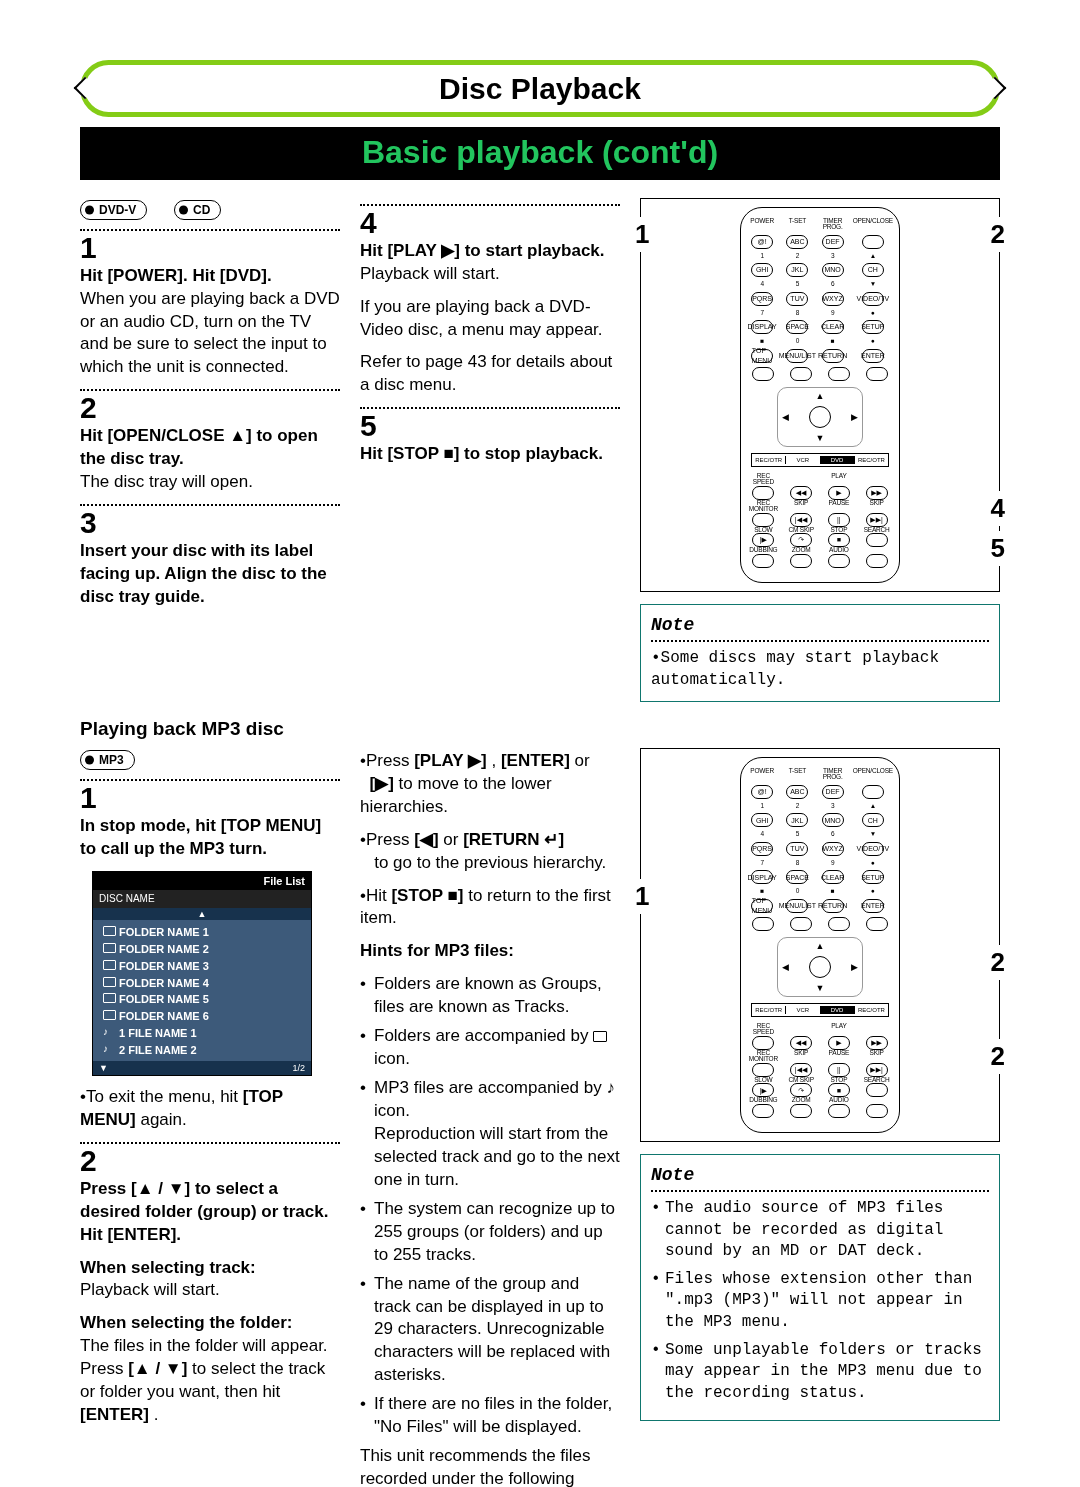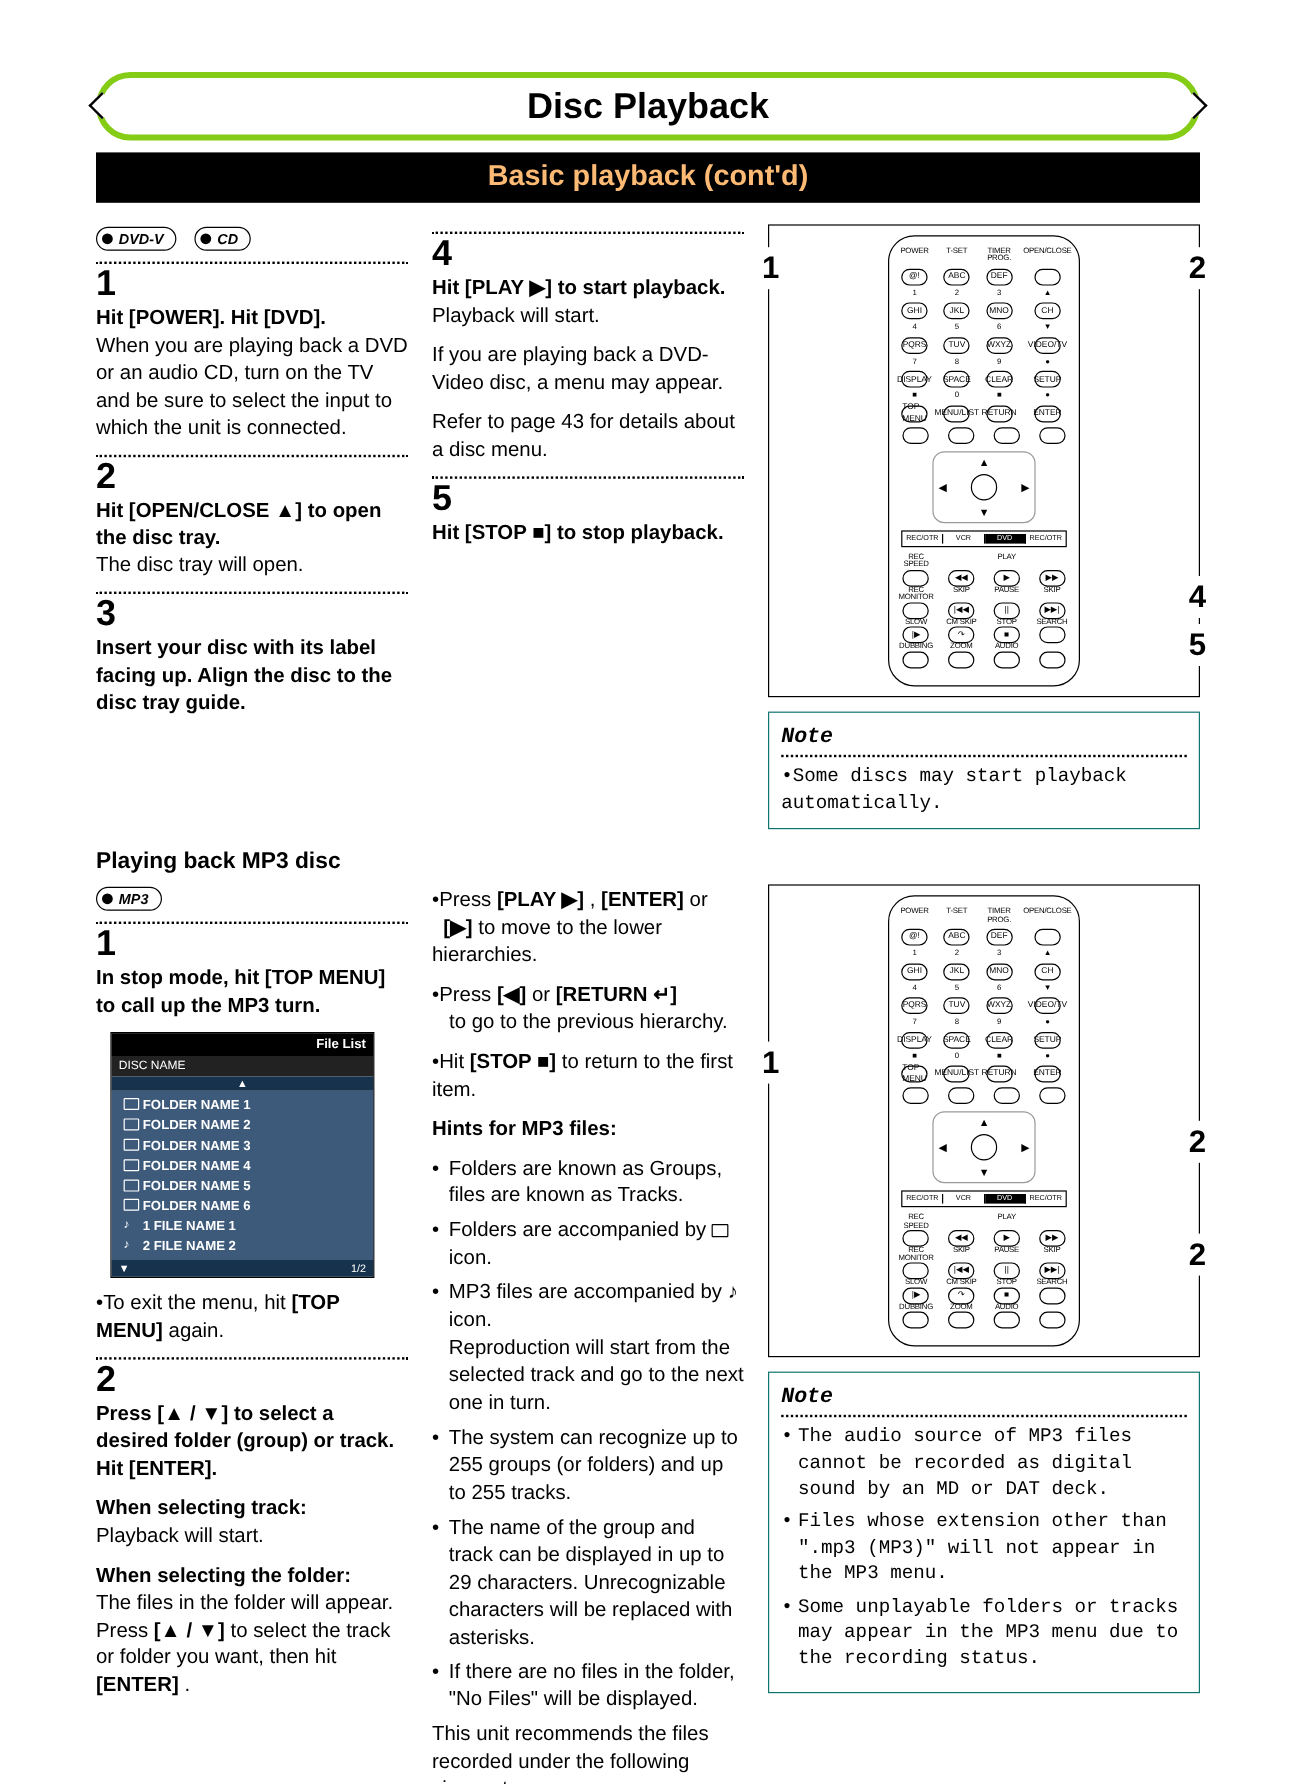--- a/index.html
+++ b/index.html
@@ -23,30 +23,30 @@
   }
   .title-wrap::before, .title-wrap::after {
     content:''; position:absolute; top:50%; width:14px; height:14px;
     border:2px solid #000; transform:translateY(-50%) rotate(45deg);
     background:#fff;
   }
   .title-wrap::before { left:-8px; border-right:none; border-top:none;}
   .title-wrap::after  { right:-8px; border-left:none; border-bottom:none;}
   .main-title { font-size: 30px; font-weight: bold; }
   .sub-bar {
-    background:#000; color:#fdba74; text-align:center;
-    font-size:24px; font-weight:bold; padding:4px 14px 6px;
+    background:#000; color:#22c55e; text-align:center;
+    font-size:32px; font-weight:bold; padding:4px 14px 6px;
     margin-bottom:18px;
   }
   .badges { margin-bottom:8px; }
   .badge {
     display:inline-block; border:1.5px solid #000;
     border-radius:12px; padding:1px 10px 1px 18px;
-    font-size:12px; font-weight:bold; font-style:italic;
-    position:relative; margin-right:10px;
+    font-size:12px; font-weight:bold; 
+    position:relative; margin-right:22px;
   }
   .badge::before {
     content:''; position:absolute; left:4px; top:50%;
     width:9px; height:9px; background:#000; border-radius:50%;
     transform:translateY(-50%);
   }
   .cols { display:flex; gap:20px; }
   .col-a { width:260px; }
   .col-b { width:260px; }
   .col-c { flex:1; }

